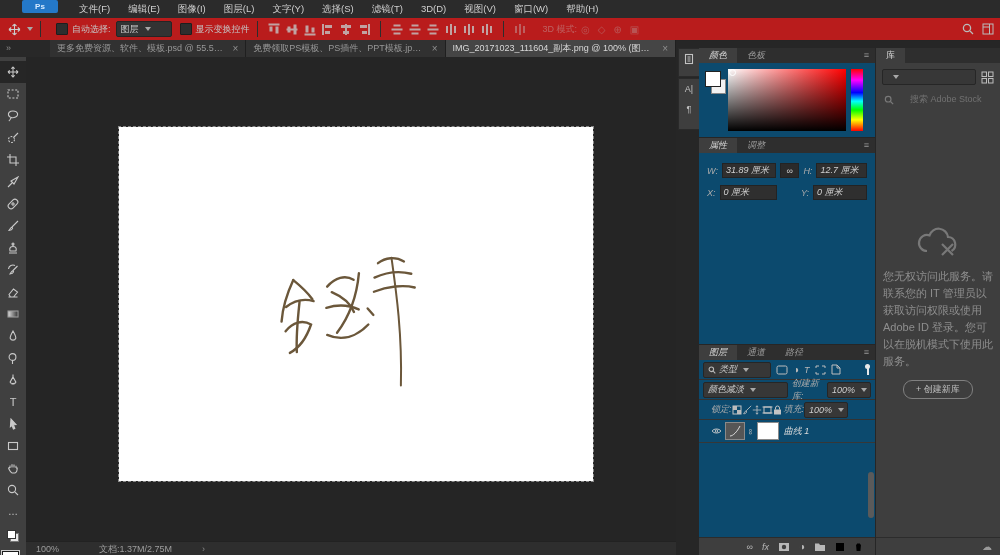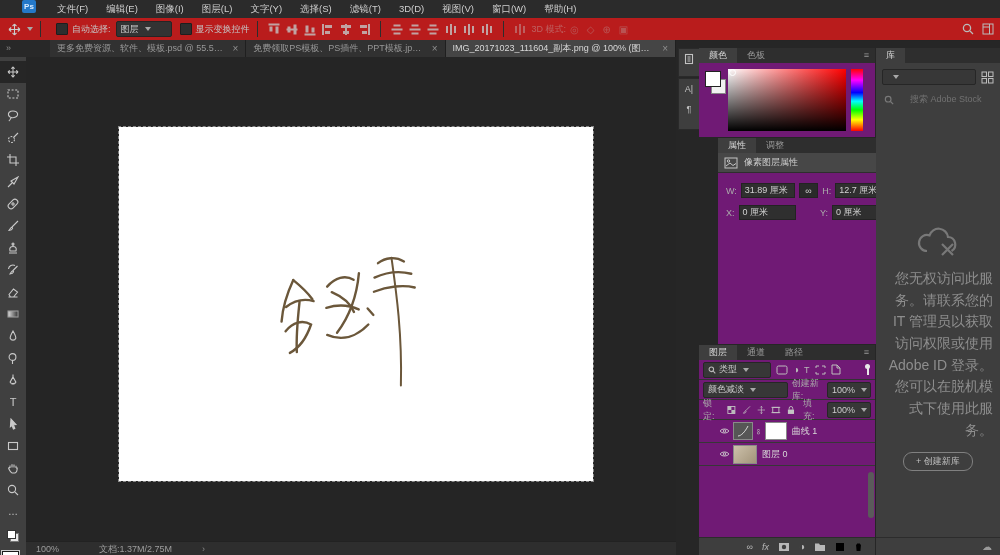--- a/index.html
+++ b/index.html
@@ -3,21 +3,21 @@
 <meta charset="utf-8">
 <style>
   html,body{margin:0;padding:0;background:#111;}
   #app{position:relative;width:1000px;height:555px;background:#262626;
        font-family:"Liberation Sans",sans-serif;font-size:10px;color:#cfcfcf;
        overflow:hidden;-webkit-font-smoothing:antialiased;}
   .abs{position:absolute;}
   .flex{display:flex;align-items:center;}
   
   #menubar{left:0;top:0;width:1000px;height:18px;background:#2b2b2b;border-bottom:1px solid #1f1f1f;}
-  #pslogo{width:14px;height:13px;border-radius:2px;font-size:8px;font-weight:bold;color:#d9ecff;
+  #pslogo{width:36px;height:13px;border-radius:2px;font-size:8px;font-weight:bold;color:#d9ecff;
           display:flex;align-items:center;justify-content:center;margin:0 12px 5px 22px;}
   .mitem{padding:0 9px;font-size:9.5px;color:#cfcfcf;line-height:18px;}
   
   #optbar{left:0;top:18px;width:1000px;height:22px;background:#b91c1c;border-bottom:1px solid #252525;}
   .sep{width:1px;height:16px;background:#2d2d2d;margin:0 7px;}
   .cb{width:10px;height:10px;background:#2e2e2e;border:1px solid #1e1e1e;border-radius:1px;margin:0 4px 0 8px;}
   .olabel{font-size:9px;color:#c6c6c6;}
   .combo{display:flex;align-items:center;height:14px;background:#333;border:1px solid #252525;
          border-radius:2px;padding:0 4px;color:#ccc;font-size:9px;margin-left:5px;}
   .caret{width:0;height:0;border-left:3px solid transparent;border-right:3px solid transparent;
@@ -45,44 +45,44 @@
   .tool svg{stroke:#c9c9c9;fill:none;stroke-width:1.1;}
   .tglyph{color:#c9c9c9;font-size:11px;line-height:1;}
   
   #canvasarea{left:26px;top:57px;width:650px;height:484px;background:#252525;}
   #canvas{left:93px;top:70px;width:474px;height:354px;background:#ffffff;
           outline:1px dashed #8a8a8a;}
   
   .stripbox{left:678px;width:20px;background:#3e3e3e;border:1px solid #2a2a2a;}
   .stripico{width:20px;height:20px;display:flex;align-items:center;justify-content:center;color:#c2c2c2;font-size:9px;}
   
-  .panel{background:#701a75;}
+  .panel{background:#0c4a6e;font-style:italic;}
   .ptabs{display:flex;height:15px;background:#2e2e2e;font-size:9px;color:#9b9b9b;}
   .ptab{padding:0 10px;line-height:15px;}
   .ptab.on{background:#3e3e3e;color:#d8d8d8;}
   .pmenu{margin-left:auto;padding:0 6px;line-height:14px;color:#999;font-size:9px;}
   .fld{height:13px;background:#2f2f2f;border:1px solid #232323;color:#d2d2d2;font-size:9px;
        display:flex;align-items:center;padding:0 3px;}
   .flabel{font-size:9px;color:#ababab;}
   .lcombo{display:flex;align-items:center;height:14px;background:#373737;border:1px solid #262626;
           border-radius:2px;padding:0 4px;color:#ccc;font-size:9px;}
-  .lrow{height:22px;display:flex;align-items:center;gap:4px;padding:0 20px;border-bottom:1px solid #373737;}
+  .lrow{height:22px;display:flex;align-items:center;gap:4px;padding:0 12px;border-bottom:1px solid #373737;}
   .lrow.sel{background:#525252;}
   .lname{font-size:9px;color:#d8d8d8;margin-left:2px;}
   .thumb{width:22px;height:17px;background:linear-gradient(135deg,#cdc1ab,#a2947a);box-shadow:0 0 0 1px #8a8a8a;}
   .thumb.sel{box-shadow:0 0 0 1px #e8e8e8;}
   .maskthumb{width:20px;height:16px;background:#fff;box-shadow:0 0 0 1px #8a8a8a;}
   .curvthumb{width:18px;height:16px;background:#565656;box-shadow:0 0 0 1px #8a8a8a;
              display:flex;align-items:center;justify-content:center;}
   .chain{font-size:8px;color:#bdbdbd;transform:rotate(90deg);}
   .lockico svg{stroke:#c4c4c4;fill:none;stroke-width:1;}
   .bico{color:#b8b8b8;font-size:10px;}
   
   #libpanel{left:876px;top:48px;width:124px;height:507px;background:#3e3e3e;}
-  .libmsg{font-size:14px;color:#8e8e8e;text-align:right;line-height:1.55;padding:0 7px;}
+  .libmsg{font-size:11px;color:#8e8e8e;text-align:left;line-height:1.55;padding:0 7px;}
   .libbtn{border:1px solid #808080;border-radius:9px;color:#c0c0c0;font-size:9px;
           padding:2px 12px;display:inline-block;}
   
   #statusbar{left:26px;top:541px;width:650px;height:14px;background:#2e2e2e;border-top:1px solid #222;
              display:flex;align-items:center;font-size:9px;color:#9d9d9d;}
   .scroll{position:absolute;background:#5a5a5a;border-radius:3px;}
 </style>
 </head>
 <body>
 
@@ -128,21 +128,21 @@
     <span class="alico al-base flipx"></span>
     <div class="sep"></div>
     <span class="alico dist rot90"></span>
     <span class="alico dist rot90"></span>
     <span class="alico dist rot90"></span>
     <span class="alico dist"></span>
     <span class="alico dist"></span>
     <span class="alico dist"></span>
     <div class="sep"></div>
     <span class="alico dist dim"></span>
-    <span class="olabel dim" style="margin-left:3px">3D 模式:</span>
+    <span class="olabel dim" style="margin-left:14px">3D 模式:</span>
     <span class="g3d">◎</span>
     <span class="g3d">◇</span>
     <span class="g3d">⊕</span>
     <span class="g3d">▣</span>
     <div style="flex:1"></div>
     <svg width="12" height="12" viewBox="0 0 12 12" style="stroke:#bbb;fill:none;stroke-width:1.3;margin-right:8px">
       <circle cx="5" cy="5" r="3.6"></circle>
         <path d="M8 8 L11 11"></path>
     </svg>
     <svg width="12" height="12" viewBox="0 0 12 12" style="stroke:#bbb;fill:none;stroke-width:1;margin-right:6px">
@@ -343,33 +343,25 @@
       <div style="position:absolute;left:6px;top:8px;width:14px;height:14px;background:#fff;border:1px solid #222"></div>
       <div style="position:absolute;left:29px;top:6px;width:118px;height:62px;
                   background:linear-gradient(to bottom,rgba(0,0,0,0) 0%,#000 100%),linear-gradient(to right,#fff,#f00)">
         <div style="position:absolute;left:1px;top:0;width:5px;height:5px;border:1px solid #fff;border-radius:50%"></div>
       </div>
       <div style="position:absolute;left:152px;top:6px;width:12px;height:62px;
                   background:linear-gradient(#f00,#f0f 18%,#00f 38%,#0ff 52%,#0f0 66%,#ff0 82%,#f00)"></div>
     </div>
   </div>
 
-  <div class="panel abs" style="left:718px;top:138px;width:176px;height:206px">
+  <div class="panel abs" style="left:699px;top:138px;width:176px;height:206px">
     <div class="ptabs">
       <span class="ptab on">属性</span>
       <span class="ptab">调整</span>
       <span class="pmenu">≡</span>
-    </div>
-    <div class="flex" style="height:19px;background:#474747;border-bottom:1px solid #2e2e2e;padding:0 6px;gap:6px">
-      <svg width="14" height="12" viewBox="0 0 14 12" style="stroke:#c5c5c5;fill:none;stroke-width:1">
-        <rect x="1" y="1" width="12" height="10"></rect>
-          <circle cx="4.5" cy="4" r="1.2"></circle>
-          <path d="M2 9 L6 6 L9 8.5 L12 6.5"></path>
-      </svg>
-      <span style="font-size:9px;color:#cdcdcd">像素图层属性</span>
     </div>
     <div style="position:relative;padding:10px 8px 0">
       <div class="flex" style="gap:4px">
         <span class="flabel">W:</span>
         <div class="fld" style="width:56px">31.89 厘米</div>
         <div class="fld" style="width:14px;justify-content:center;background:#2a2a2a">∞</div>
         <span class="flabel">H:</span>
         <div class="fld" style="width:52px">12.7 厘米</div>
       </div>
       <div class="flex" style="gap:4px;margin-top:7px">
@@ -421,21 +413,21 @@
         <span>颜色减淡</span>
           <span class="caret"></span>
       </div>
       <span class="flabel">创建新库:</span>
       <div class="lcombo" style="width:34px">
         <span>100%</span>
           <span class="caret"></span>
       </div>
     </div>
 
-    <div class="flex lockico" style="height:19px;padding:0 4px;gap:6px;border-bottom:1px solid #333">
+    <div class="flex lockico" style="height:19px;padding:0 12px;border-bottom:1px solid #333">
       <span class="flabel">锁定:</span>
       <svg width="10" height="10" viewBox="0 0 10 10">
           <rect x="1" y="1" width="4" height="4" fill="#bbb" stroke="none"></rect>
           <rect x="5" y="5" width="4" height="4" fill="#bbb" stroke="none"></rect>
           <rect x="1" y="1" width="8" height="8"></rect>
         </svg>
       <svg width="10" height="10" viewBox="0 0 12 12">
           <path d="M11 1 L5 7 M5 7 C3.5 7.5 3 9 2 10.5 C3.5 10.5 5 10 5.6 8.4 Z"></path>
         </svg>
       <svg width="10" height="10" viewBox="0 0 13 13">
@@ -464,28 +456,20 @@
           </svg>
         <span class="curvthumb">
           <svg width="12" height="12" viewBox="0 0 12 12" style="stroke:#ddd;fill:none;stroke-width:1">
               <path d="M1 11 C4 11 8 7 11 1"></path>
             </svg>
         </span>
         <span class="chain">∞</span>
         <span class="maskthumb"></span>
         <span class="lname">曲线 1</span>
       </div>
-      <div class="lrow">
-        <svg width="11" height="8" viewBox="0 0 12 9" style="stroke:#cfcfcf;fill:none;stroke-width:1">
-            <path d="M1 4.5 C3 1.5 9 1.5 11 4.5 C9 7.5 3 7.5 1 4.5 Z"></path>
-            <circle cx="6" cy="4.5" r="1.4"></circle>
-          </svg>
-        <span class="thumb"></span>
-        <span class="lname">图层 0</span>
-      </div>
       <div class="scroll" style="right:1px;top:52px;width:6px;height:46px"></div>
     </div>
   </div>
 
   <div class="abs flex" style="left:699px;top:537px;width:176px;height:18px;background:#3e3e3e;border-top:1px solid #2c2c2c;justify-content:flex-end;gap:9px;padding-right:12px;box-sizing:border-box">
     <span class="bico" style="font-size:9px">∞</span>
     <span class="bico" style="font-style:italic;font-size:9px">fx</span>
     <svg width="12" height="10" viewBox="0 0 12 10">
         <rect x="1" y="1" width="10" height="8" fill="#b8b8b8" stroke="none"></rect>
         <circle cx="6" cy="5" r="2.2" fill="#3e3e3e" stroke="none"></circle>

